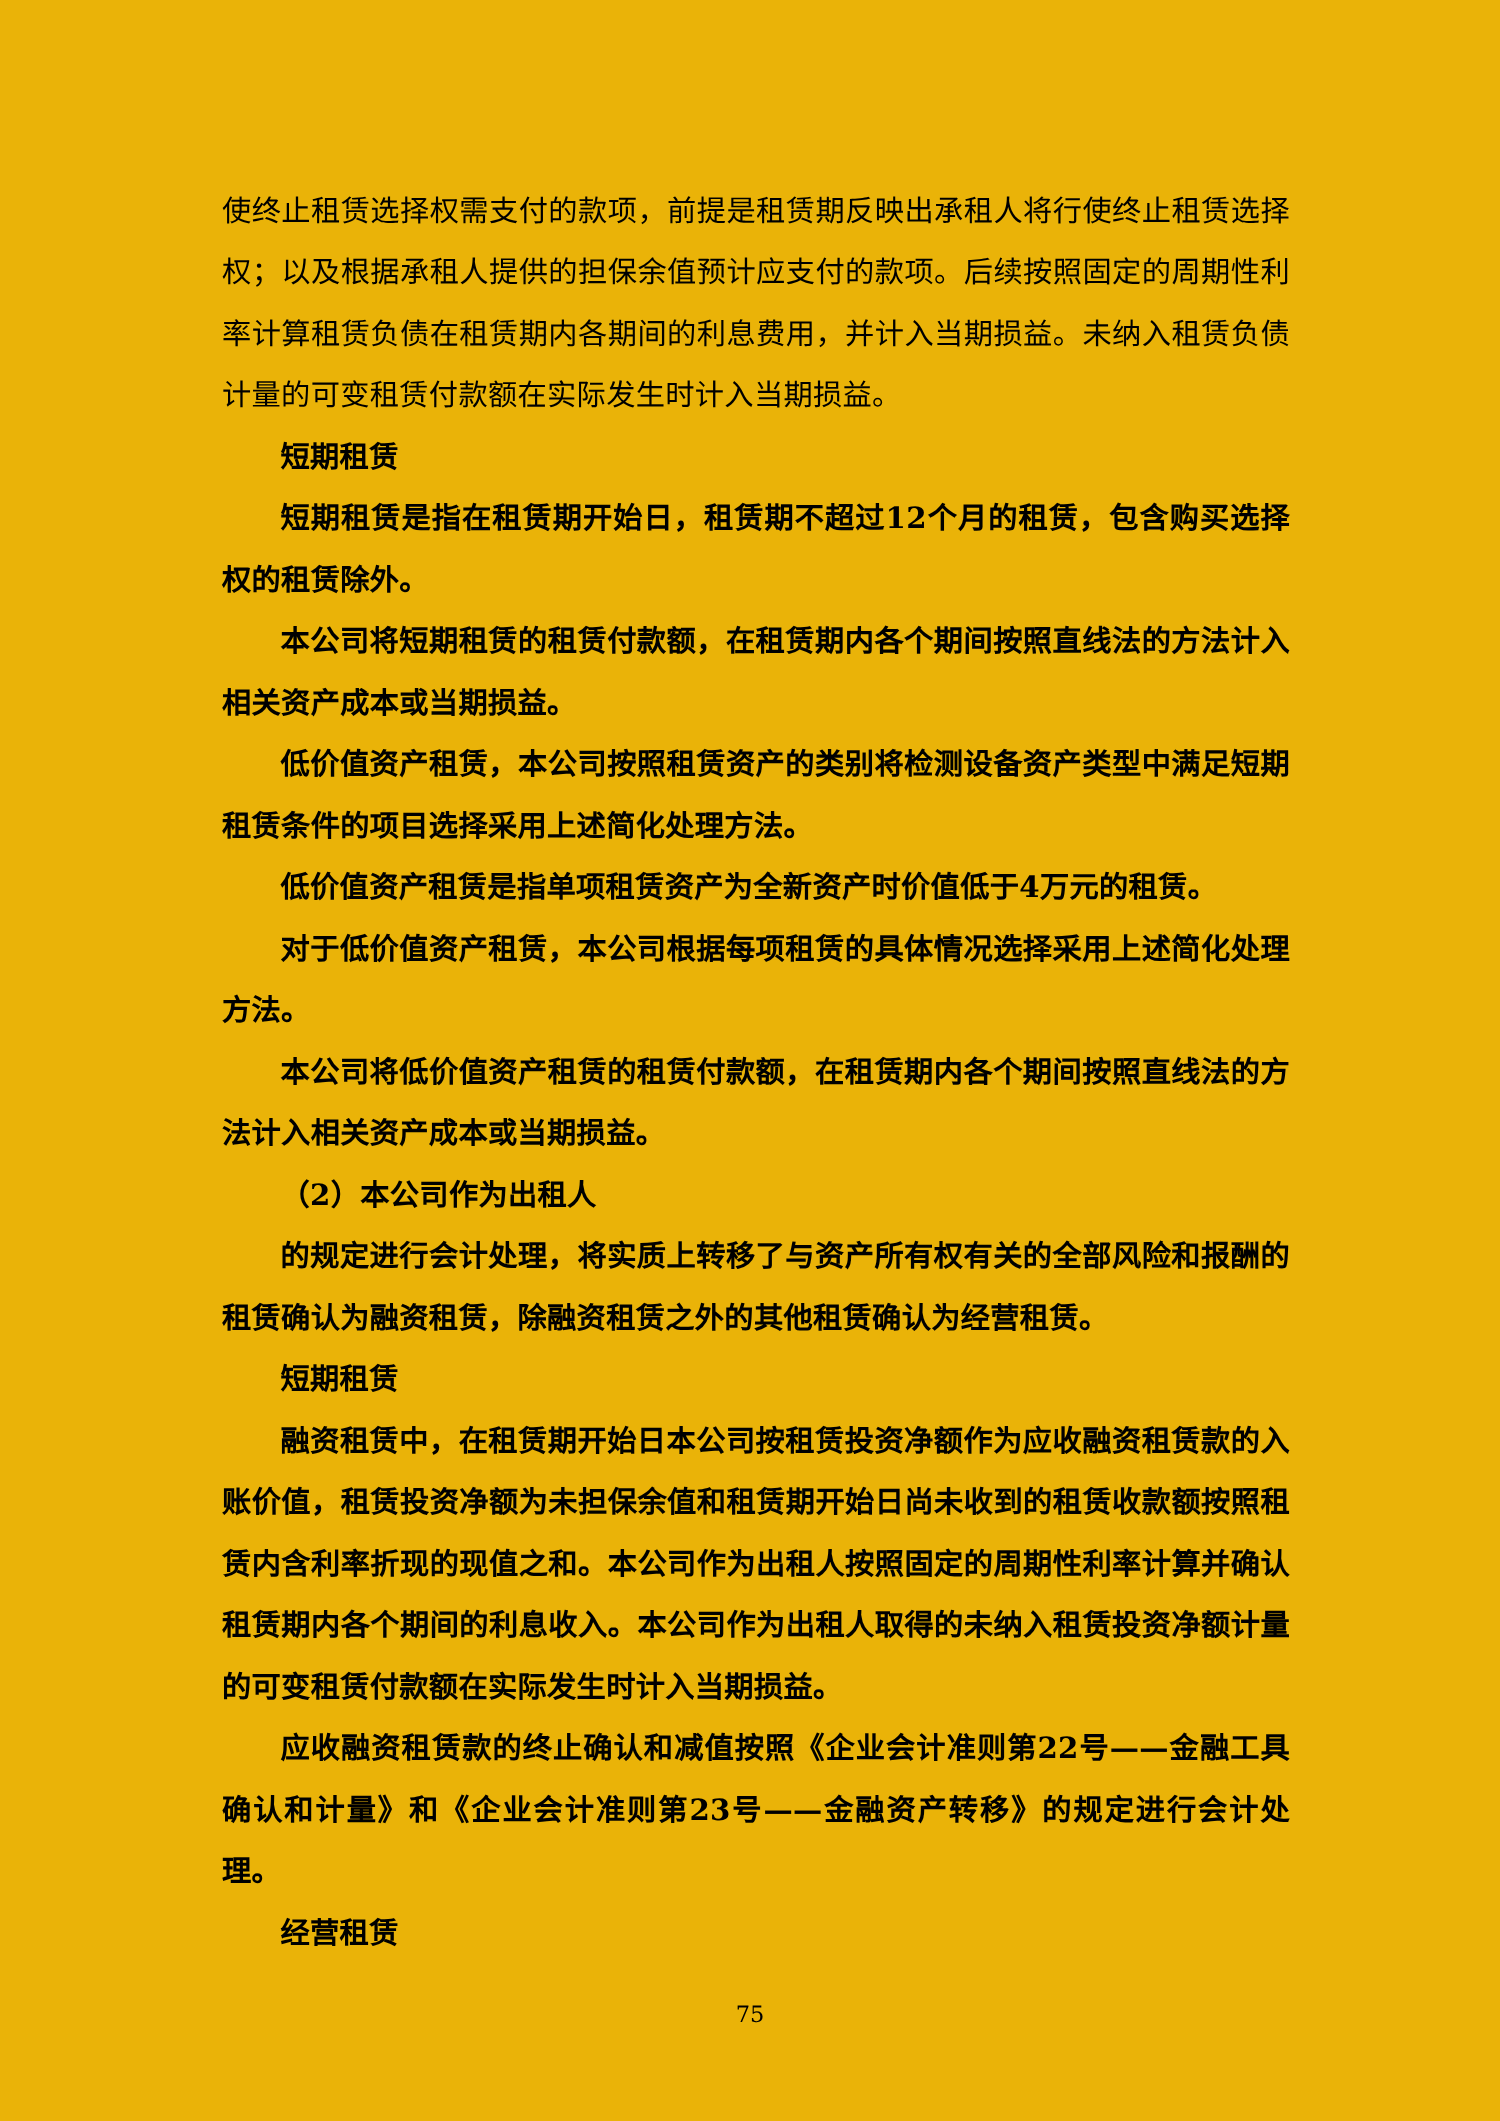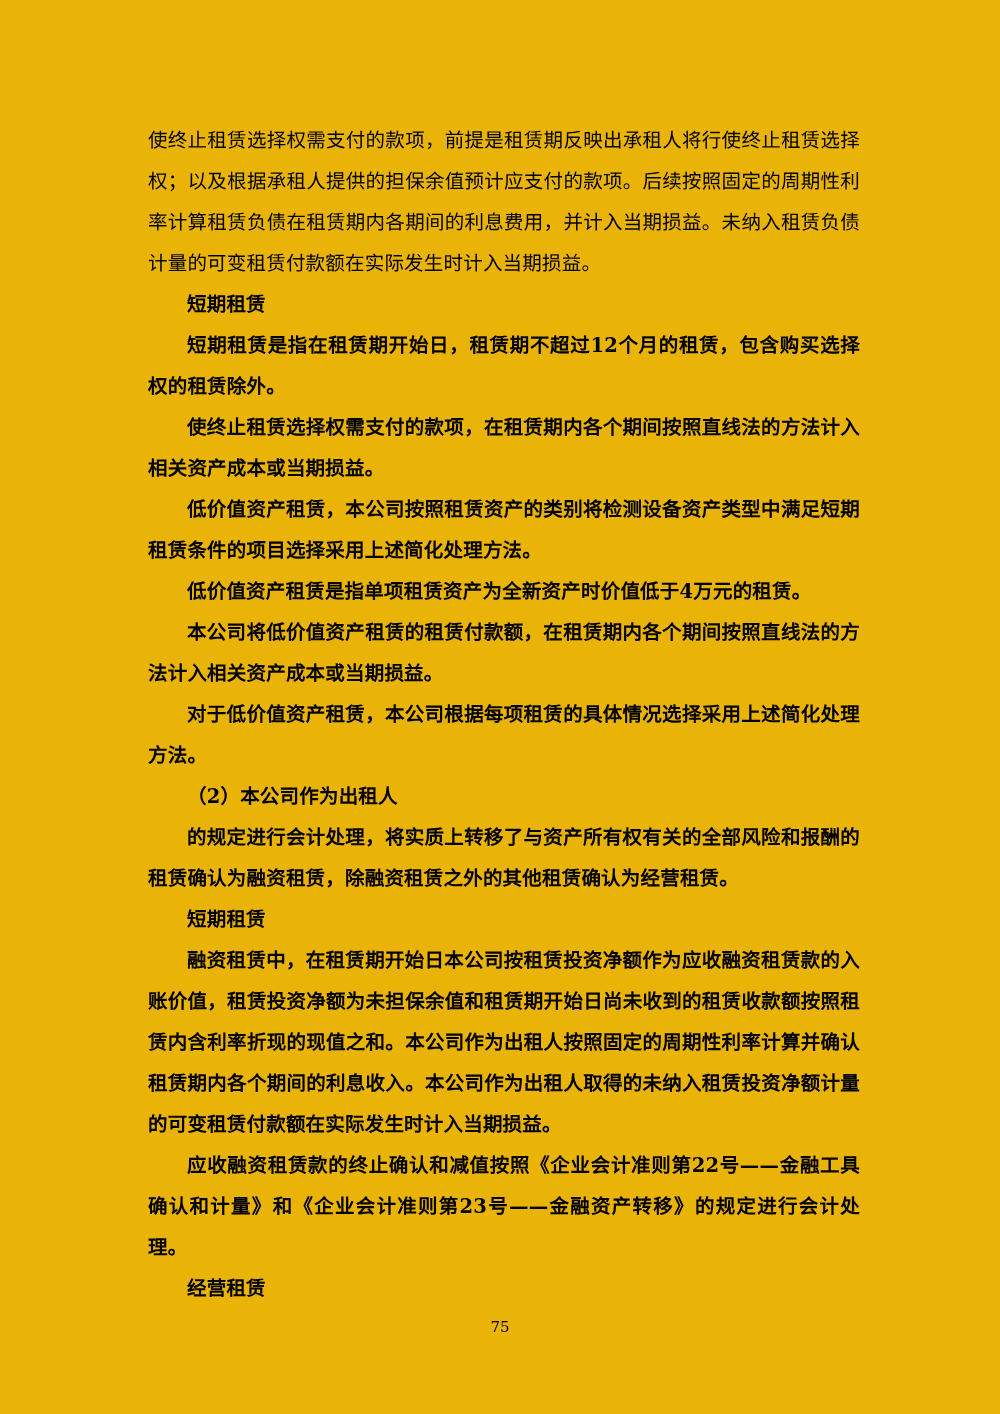--- a/index.html
+++ b/index.html
@@ -41,49 +41,49 @@
     text-indent: 0;
   }
   .heading {
     text-indent: 2em;
     font-weight: bold;
   }
   .page-number {
     position: absolute;
     left: 0;
     right: 0;
-    bottom: 78px;
+    bottom: 62px;
     text-align: center;
     font-size: 15px;
     font-family: "DejaVu Serif", "Liberation Serif", serif;
     color: #000000;
   }
 </style>
 </head>
 <body>
 
 <div class="page">
   <div class="doc-body">
 
     <p class="para-flush">使终止租赁选择权需支付的款项，前提是租赁期反映出承租人将行使终止租赁选择权；以及根据承租人提供的担保余值预计应支付的款项。后续按照固定的周期性利率计算租赁负债在租赁期内各期间的利息费用，并计入当期损益。未纳入租赁负债计量的可变租赁付款额在实际发生时计入当期损益。</p>
 
     <p class="heading">短期租赁</p>
 
     <p class="para">短期租赁是指在租赁期开始日，租赁期不超过12个月的租赁，包含购买选择权的租赁除外。</p>
 
-    <p class="para">使终止租赁选择权需支付的款项，在租赁期内各个期间按照直线法的方法计入相关资产成本或当期损益。</p>
+    <p class="para">本公司将短期租赁的租赁付款额，在租赁期内各个期间按照直线法的方法计入相关资产成本或当期损益。</p>
 
     <p class="para">低价值资产租赁，本公司按照租赁资产的类别将检测设备资产类型中满足短期租赁条件的项目选择采用上述简化处理方法。</p>
 
 
     <p class="para">低价值资产租赁是指单项租赁资产为全新资产时价值低于4万元的租赁。</p>
 
+    <p class="para">对于低价值资产租赁，本公司根据每项租赁的具体情况选择采用上述简化处理方法。</p>
+
     <p class="para">本公司将低价值资产租赁的租赁付款额，在租赁期内各个期间按照直线法的方法计入相关资产成本或当期损益。</p>
-
-    <p class="para">对于低价值资产租赁，本公司根据每项租赁的具体情况选择采用上述简化处理方法。</p>
 
     <p class="para">（2）本公司作为出租人</p>
 
     <p class="para">的规定进行会计处理，将实质上转移了与资产所有权有关的全部风险和报酬的租赁确认为融资租赁，除融资租赁之外的其他租赁确认为经营租赁。</p>
 
     <p class="heading">短期租赁</p>
 
     <p class="para">融资租赁中，在租赁期开始日本公司按租赁投资净额作为应收融资租赁款的入账价值，租赁投资净额为未担保余值和租赁期开始日尚未收到的租赁收款额按照租赁内含利率折现的现值之和。本公司作为出租人按照固定的周期性利率计算并确认租赁期内各个期间的利息收入。本公司作为出租人取得的未纳入租赁投资净额计量的可变租赁付款额在实际发生时计入当期损益。</p>
 
     <p class="para">应收融资租赁款的终止确认和减值按照《企业会计准则第22号——金融工具确认和计量》和《企业会计准则第23号——金融资产转移》的规定进行会计处理。</p>

